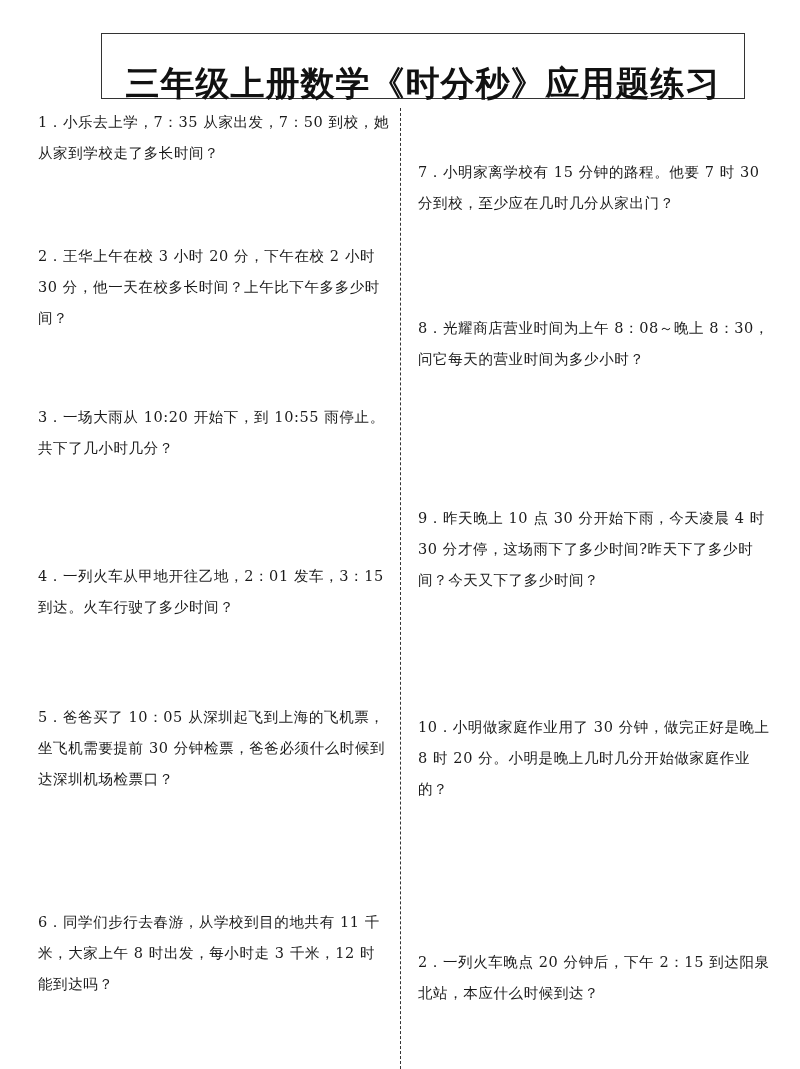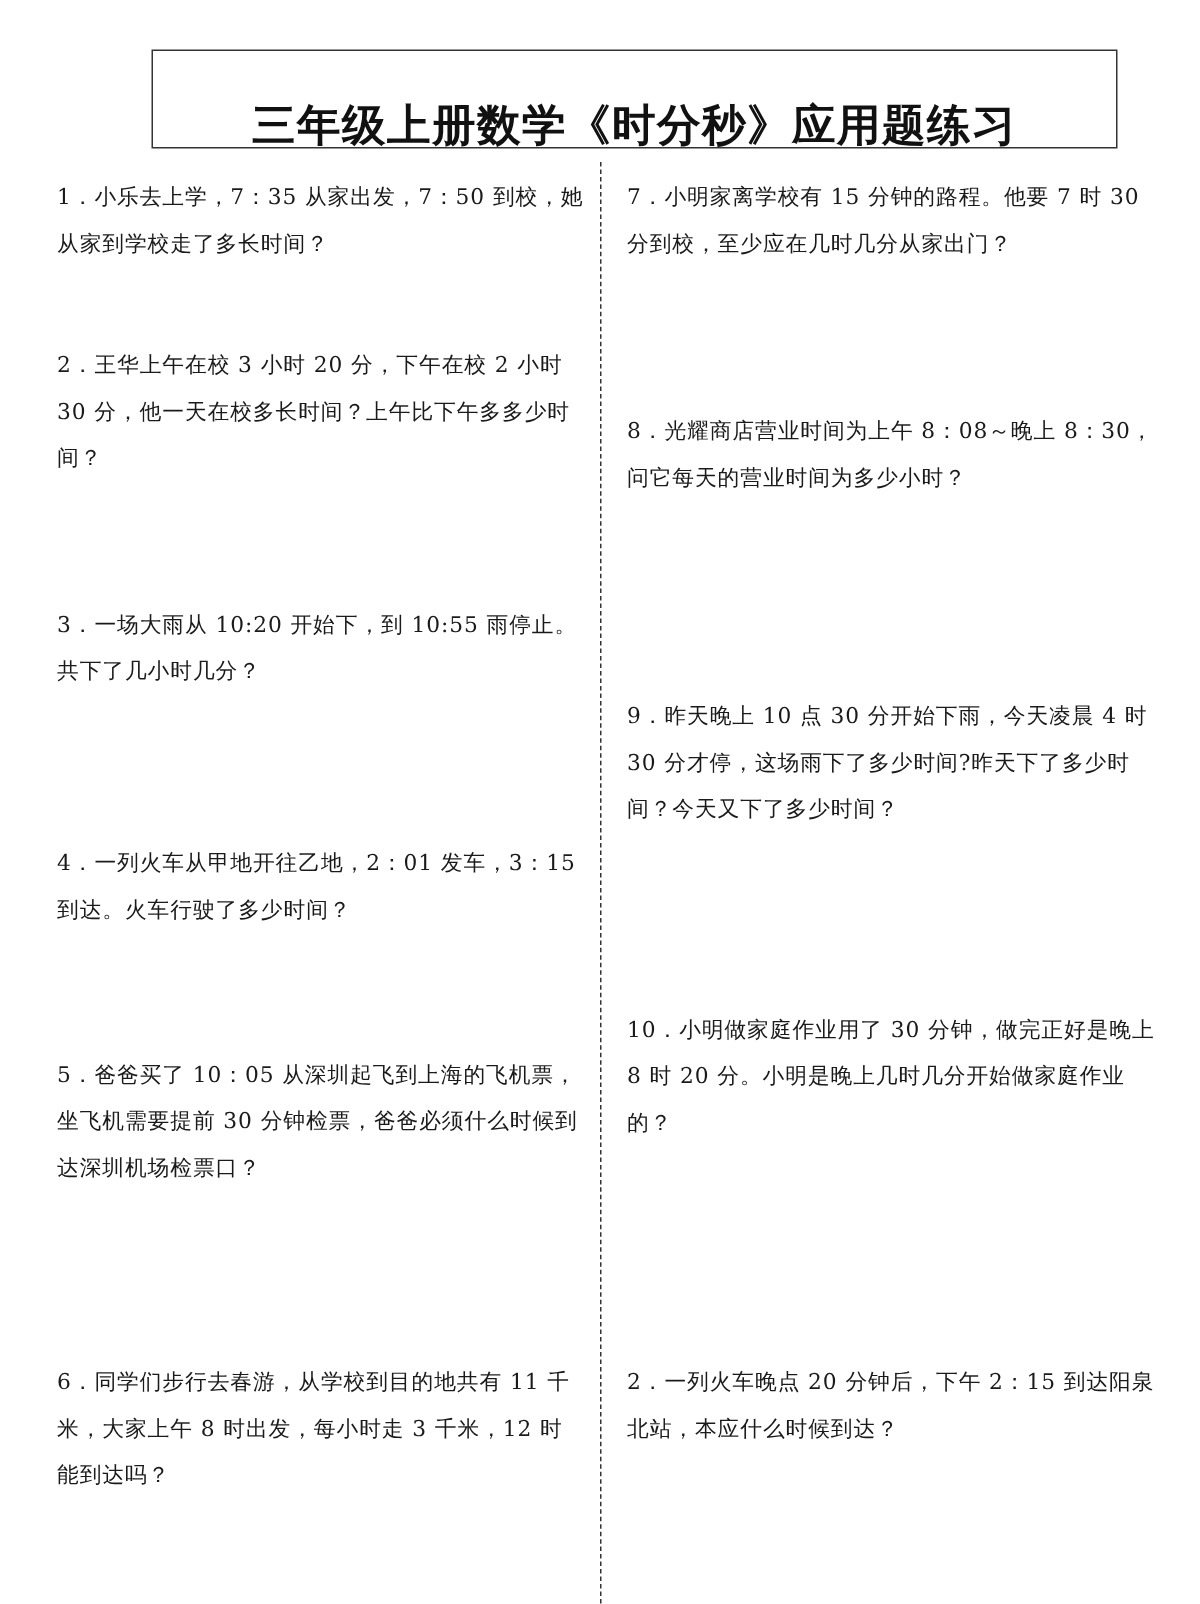--- a/index.html
+++ b/index.html
@@ -9,43 +9,43 @@
       color: #1a1a1a;
     }
     .title-box {
       position: absolute; left: 101px; top: 33px; width: 644px; height: 66px;
       border: 1.5px solid #333;
       box-sizing: border-box;
       display: flex; align-items: center; justify-content: center;
     }
     .title {
       font-family: "DejaVu Sans", "Liberation Sans", sans-serif;
-      font-weight: bold; font-size: 29px; letter-spacing: 1px; color: #111; margin-top: 35px;
+      font-weight: bold; font-size: 34px; letter-spacing: 1px; color: #111; margin-top: 35px;
     }
     .divider {
       position: absolute; left: 400px; top: 108px; height: 961px; width: 0;
       border-left: 1.5px dashed #333;
     }
     .q {
       position: absolute; font-size: 14.5px; line-height: 31px; letter-spacing: 0.6px;
     }
     .left { left: 38px; width: 352px; }
-    .right { left: 418px; width: 358px; }
+    .right { left: 418px; width: 358px; margin-top: 40px; }
   </style>
 </head>
 <body>
 
 <div class="title-box">
   <div class="title">三年级上册数学《时分秒》应用题练习</div>
 </div>
 
 <div class="divider"></div>
 
-<div class="q left" style="top:117px;">1．小乐去上学，7：35 从家出发，7：50 到校，她从家到学校走了多长时间？</div>
-<div class="q left" style="top:229px;">2．王华上午在校 3 小时 20 分，下午在校 2 小时 30 分，他一天在校多长时间？上午比下午多多少时间？</div>
+<div class="q left" style="top:107px;">1．小乐去上学，7：35 从家出发，7：50 到校，她从家到学校走了多长时间？</div>
+<div class="q left" style="top:241px;">2．王华上午在校 3 小时 20 分，下午在校 2 小时 30 分，他一天在校多长时间？上午比下午多多少时间？</div>
 <div class="q left" style="top:402px;">3．一场大雨从 10:20 开始下，到 10:55 雨停止。共下了几小时几分？</div>
 <div class="q left" style="top:561px;">4．一列火车从甲地开往乙地，2：01 发车，3：15 到达。火车行驶了多少时间？</div>
 <div class="q left" style="top:702px;">5．爸爸买了 10：05 从深圳起飞到上海的飞机票，坐飞机需要提前 30 分钟检票，爸爸必须什么时候到达深圳机场检票口？</div>
 <div class="q left" style="top:907px;">6．同学们步行去春游，从学校到目的地共有 11 千米，大家上午 8 时出发，每小时走 3 千米，12 时能到达吗？</div>
 
 <div class="q right" style="top:117px;">7．小明家离学校有 15 分钟的路程。他要 7 时 30 分到校，至少应在几时几分从家出门？</div>
 <div class="q right" style="top:273px;">8．光耀商店营业时间为上午 8：08～晚上 8：30，问它每天的营业时间为多少小时？</div>
 <div class="q right" style="top:463px;">9．昨天晚上 10 点 30 分开始下雨，今天凌晨 4 时 30 分才停，这场雨下了多少时间?昨天下了多少时间？今天又下了多少时间？</div>
 <div class="q right" style="top:672px;">10．小明做家庭作业用了 30 分钟，做完正好是晚上 8 时 20 分。小明是晚上几时几分开始做家庭作业的？</div>
 <div class="q right" style="top:907px;">2．一列火车晚点 20 分钟后，下午 2：15 到达阳泉北站，本应什么时候到达？</div>

